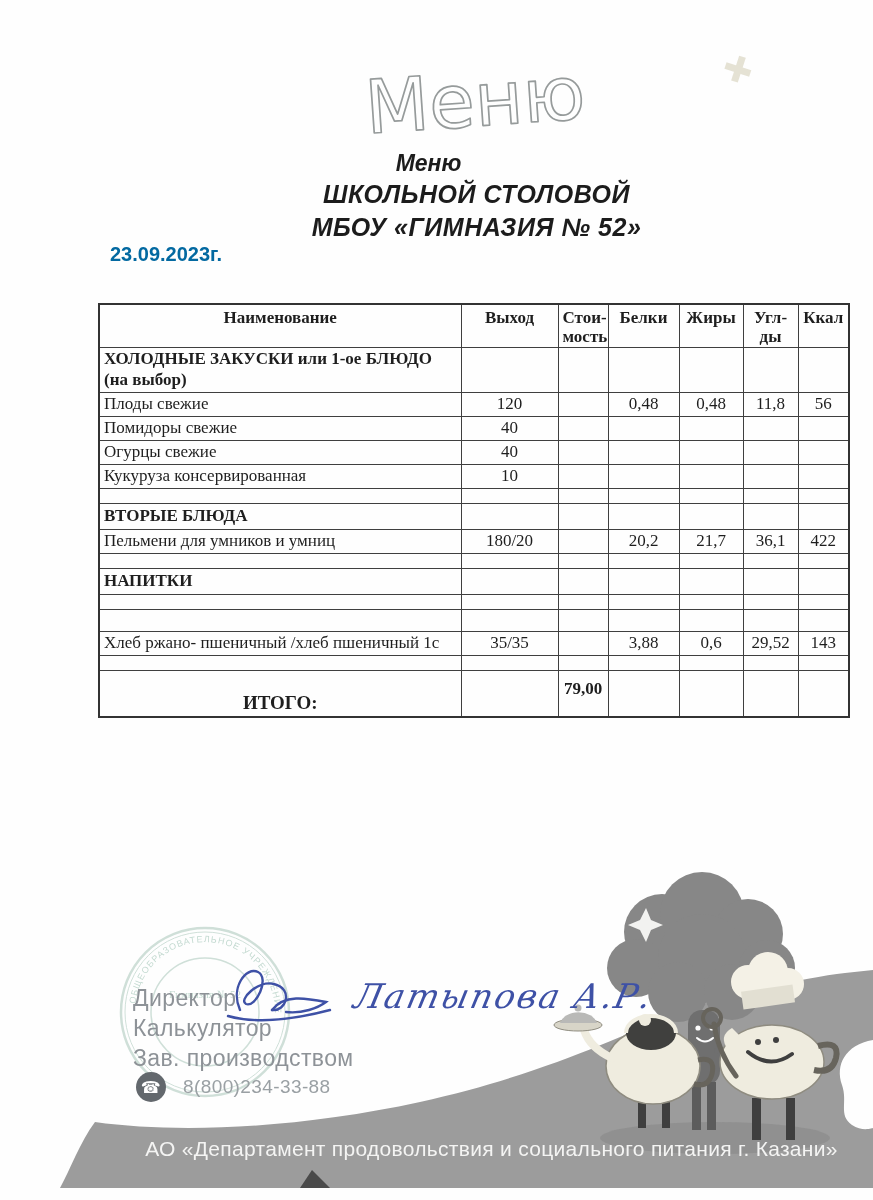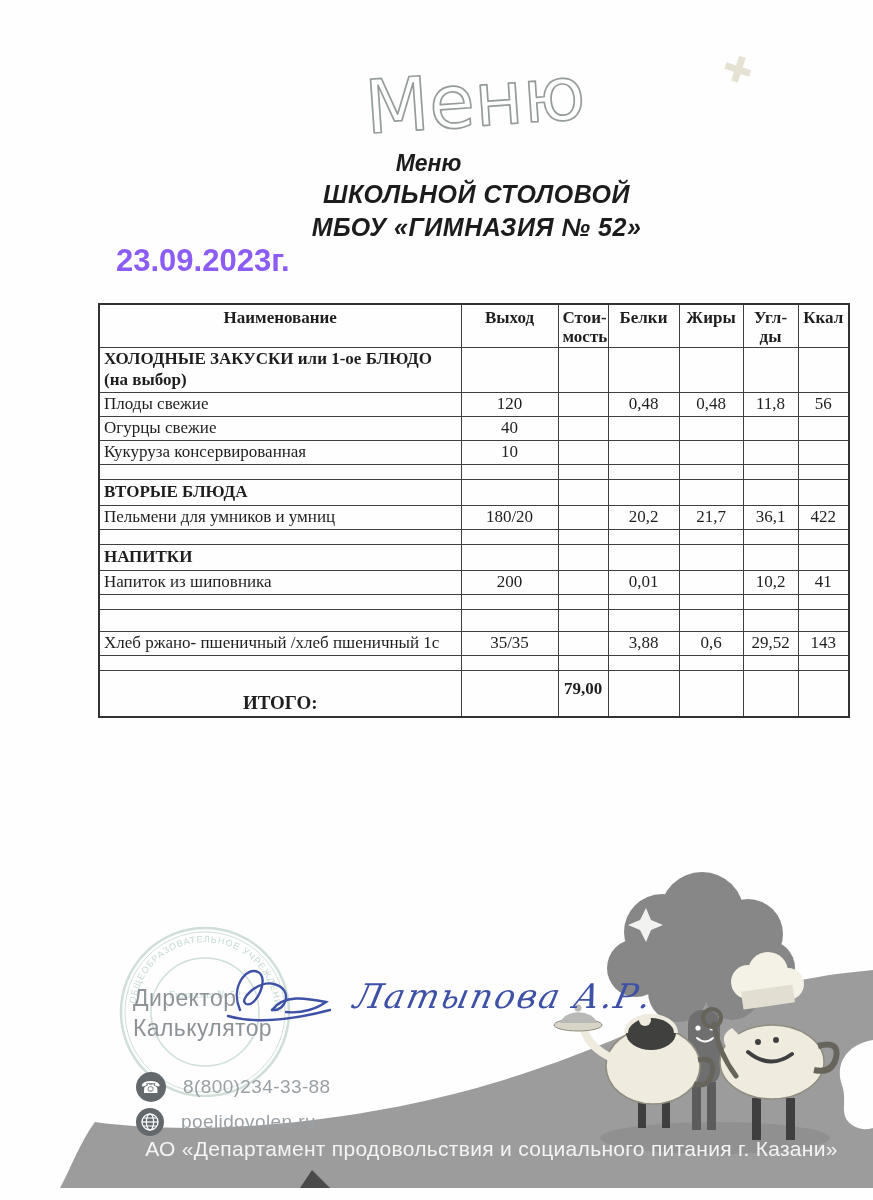--- a/index.html
+++ b/index.html
@@ -8,21 +8,21 @@
   .page{position:relative;width:873px;height:1200px;background:#fefefe;}
 
   
   .hand-title-svg{position:absolute;left:345px;top:40px;}
   .hand-title-svg text{font-family:"DejaVu Sans",sans-serif;font-size:74px;
        fill:none;stroke:#8e9393;stroke-width:1.7;stroke-linejoin:round;opacity:.92;}
   .title-block{position:absolute;left:0;top:148px;width:873px;text-align:center;
        font-weight:bold;font-style:italic;color:#1c1c1c;line-height:1.32;}
   .title-line1{font-size:23px;display:block;transform:translateX(-8px);}
   .title-line2,.title-line3{font-size:25px;display:block;transform:translateX(40px);letter-spacing:.5px;}
-  .doc-date{position:absolute;left:110px;top:243px;font-size:31px;font-weight:bold;color:#8b5cf6;margin-left:6px;}
+  .doc-date{position:absolute;left:110px;top:243px;font-size:20px;font-weight:bold;color:#0369a1;}
 
   .scan-cross{position:absolute;left:725px;top:56px;width:26px;height:26px;transform:rotate(18deg);opacity:.75;}
   .scan-cross::before,.scan-cross::after{content:"";position:absolute;background:#ddd9c7;}
   .scan-cross::before{left:10px;top:0;width:7px;height:26px;}
   .scan-cross::after{left:0;top:10px;width:26px;height:7px;}
 
   
   .menu-table{position:absolute;left:98px;top:303px;width:750px;border-collapse:collapse;
        table-layout:fixed;font-family:"Liberation Serif",serif;color:#1e1e1e;}
   .menu-table th,.menu-table td{border:1px solid #3f3f3f;padding:1px 4px;overflow:hidden;}
@@ -106,20 +106,29 @@
         <tr class="r-item">
           <td class="c0">Плоды свежие</td>
           <td class="c1">120</td>
           <td class="c2"></td>
           <td class="c3">0,48</td>
           <td class="c4">0,48</td>
           <td class="c5">11,8</td>
           <td class="c6">56</td>
         </tr>
         <tr class="r-item">
+          <td class="c0">Помидоры свежие</td>
+          <td class="c1">40</td>
+          <td class="c2"></td>
+          <td class="c3"></td>
+          <td class="c4"></td>
+          <td class="c5"></td>
+          <td class="c6"></td>
+        </tr>
+        <tr class="r-item">
           <td class="c0">Огурцы свежие</td>
           <td class="c1">40</td>
           <td class="c2"></td>
           <td class="c3"></td>
           <td class="c4"></td>
           <td class="c5"></td>
           <td class="c6"></td>
         </tr>
         <tr class="r-item">
           <td class="c0">Кукуруза консервированная</td>
@@ -167,29 +176,20 @@
           <td class="c6"></td>
         </tr>
         <tr class="r-section">
           <td class="c0">НАПИТКИ</td>
           <td class="c1"></td>
           <td class="c2"></td>
           <td class="c3"></td>
           <td class="c4"></td>
           <td class="c5"></td>
           <td class="c6"></td>
-        </tr>
-        <tr class="r-item">
-          <td class="c0">Напиток из шиповника</td>
-          <td class="c1">200</td>
-          <td class="c2"></td>
-          <td class="c3">0,01</td>
-          <td class="c4"></td>
-          <td class="c5">10,2</td>
-          <td class="c6">41</td>
         </tr>
         <tr class="r-empty">
           <td class="c0"></td>
           <td class="c1"></td>
           <td class="c2"></td>
           <td class="c3"></td>
           <td class="c4"></td>
           <td class="c5"></td>
           <td class="c6"></td>
         </tr>
@@ -315,46 +315,36 @@
         <circle cx="776" cy="170" r="3" fill="#3f3f3f"></circle>
         <path d="M 748 182 q 22 18 44 2" stroke="#3f3f3f" stroke-width="4" fill="none" stroke-linecap="round"></path>
         <path d="M 736 206 q -18 -24 -22 -52" stroke="#67645c" stroke-width="5" fill="none" stroke-linecap="round"></path>
         <circle cx="712" cy="148" r="9" fill="none" stroke="#67645c" stroke-width="4"></circle>
       </g>
     </g>
   </svg>
 
   <div class="role-label role-0">Директор</div>
   <div class="role-label role-1">Калькулятор</div>
+  <div class="role-label role-2">Зав. производством</div>
 
   <svg class="signature-svg" width="430" height="78" viewBox="0 0 430 78">
     <g stroke="#3e51a6" stroke-width="2.4" fill="none" stroke-linecap="round">
       <path d="M 18 52 C 8 30 24 8 36 14 C 48 20 34 50 24 46 C 16 42 36 22 52 26 C 72 31 64 54 50 52"></path>
       <path d="M 50 52 C 62 36 84 40 104 44 C 96 50 80 56 64 54"></path>
       <path d="M 6 58 C 34 66 70 62 108 52"></path>
     </g>
     <g transform="translate(130,50) skewX(-12)">
       <text x="0" y="0" font-family="DejaVu Serif,serif" font-style="italic" font-size="34" letter-spacing="2" fill="#3e51a6">Латыпова А.Р.</text>
     </g>
   </svg>
 
   <div class="contact-row phone-row">
     <svg width="30" height="30" viewBox="0 0 30 30">
       <circle cx="15" cy="15" r="15" fill="#63686d"></circle>
       <text x="15" y="21" text-anchor="middle" font-size="16" fill="#ffffff" font-family="DejaVu Sans,sans-serif">☎</text>
     </svg>
     <span>8(800)234-33-88</span>
   </div>
-  <div class="contact-row web-row">
-    <svg width="28" height="28" viewBox="0 0 28 28">
-      <circle cx="14" cy="14" r="14" fill="#63686d"></circle>
-      <circle cx="14" cy="14" r="8" fill="none" stroke="#ffffff" stroke-width="1.3"></circle>
-      <ellipse cx="14" cy="14" rx="3.6" ry="8" fill="none" stroke="#ffffff" stroke-width="1.2"></ellipse>
-      <line x1="6" y1="14" x2="22" y2="14" stroke="#ffffff" stroke-width="1.2"></line>
-      <line x1="7.2" y1="10" x2="20.8" y2="10" stroke="#ffffff" stroke-width="1"></line>
-      <line x1="7.2" y1="18" x2="20.8" y2="18" stroke="#ffffff" stroke-width="1"></line>
-    </svg>
-    <span>poelidovolen.ru</span>
-  </div>
 
   <div class="band-text">АО «Департамент продовольствия и социального питания г. Казани»</div>
 
 </div>
 
 </body></html>

